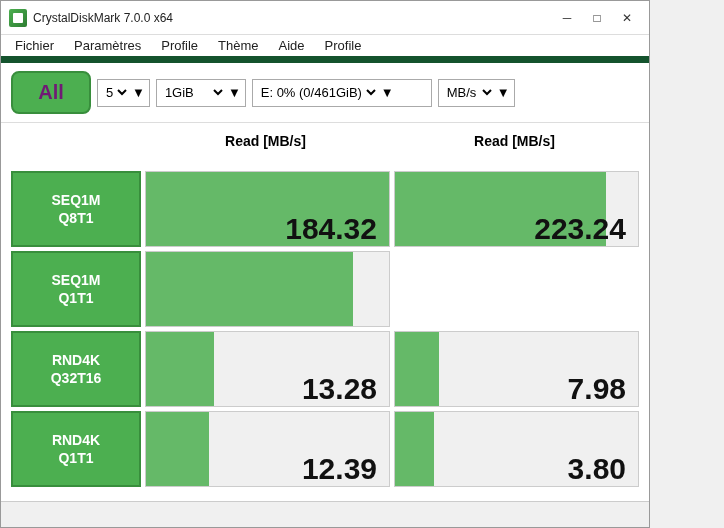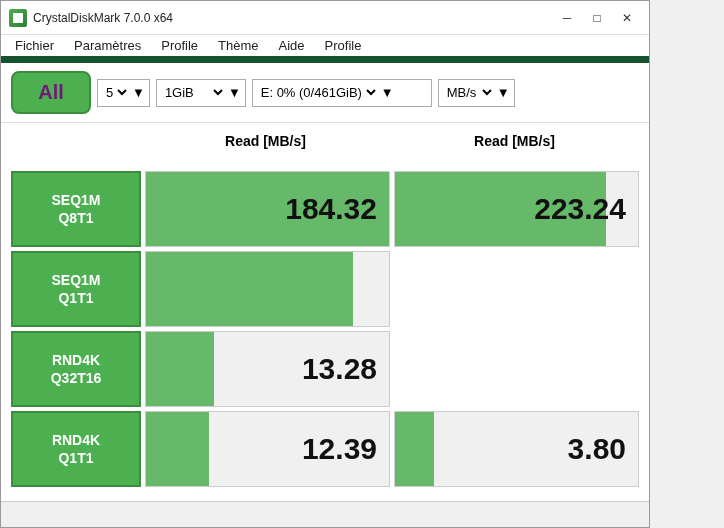--- a/index.html
+++ b/index.html
@@ -158,21 +158,21 @@
       color: white;
       font-weight: bold;
       font-size: 14px;
       line-height: 1.3;
       text-align: center;
     }
     .row-value {
       background: #f0f0f0;
       border: 1px solid #ccc;
       display: flex;
-      align-items: center;
+      align-items: flex-end;
       justify-content: flex-end;
       padding-right: 12px;
       position: relative;
       overflow: hidden;
     }
     .bar-bg {
       position: absolute;
       left: 0;
       top: 0;
       height: 100%;
@@ -291,20 +291,24 @@
         </div>
         <div class="result-row">
           <div class="row-label">
             <span>RND4K</span>
             <span>Q32T16</span>
           </div>
           <div class="row-value">
             <div class="bar-bg" style="width: 28%;"></div>
             <span class="value-text">13.28</span>
           </div>
+          <div class="row-value">
+            <div class="bar-bg" style="width: 18%;"></div>
+            <span class="value-text">7.98</span>
+          </div>
         </div>
         <div class="result-row">
           <div class="row-label">
             <span>RND4K</span>
             <span>Q1T1</span>
           </div>
           <div class="row-value">
             <div class="bar-bg" style="width: 26%;"></div>
             <span class="value-text">12.39</span>
           </div>

